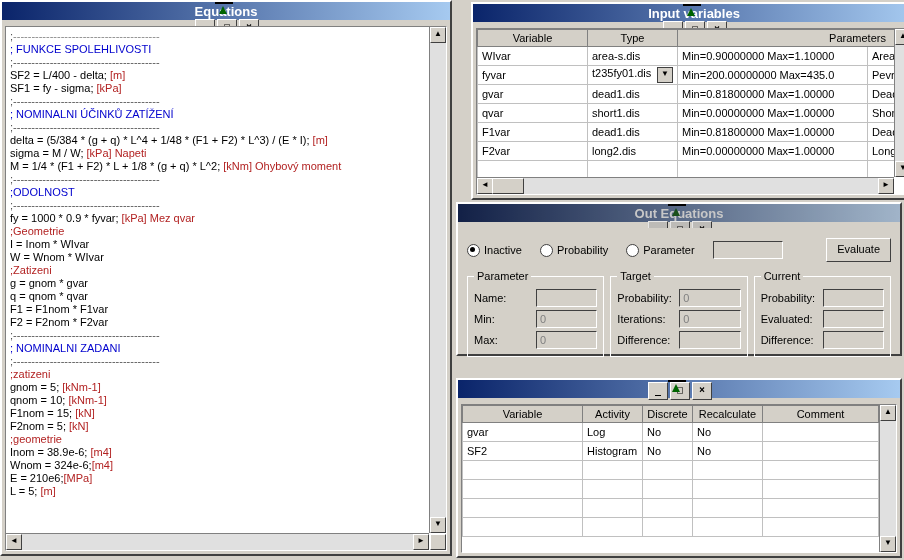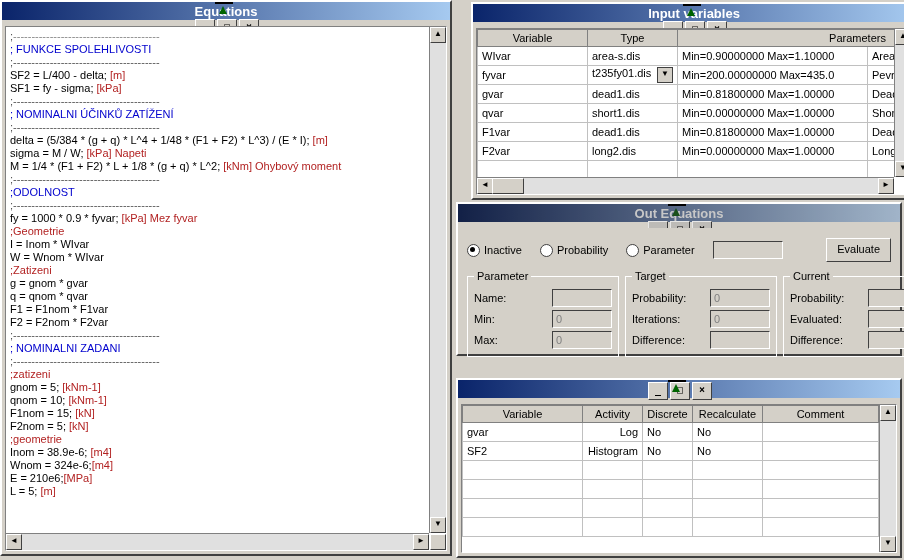--- a/index.html
+++ b/index.html
@@ -122,21 +122,21 @@
     font-weight: normal;
     padding: 2px 4px;
     text-align:center;
   }
   table.grid td {
     border:1px solid #c0c0c0;
     padding: 1px 4px;
     height: 16px;
     background:#fff;
   }
-  td.greycell { background:#a0a0a0; text-align:right;}
+  td.greycell { background:#a0a0a0; text-align:left;}
 
   
   .out-body { position:absolute; top:24px;left:3px;right:3px;bottom:3px;
     background:#d4d0c8; padding:6px; box-sizing:border-box;}
   .row1 { display:flex; align-items:center; gap:8px; margin-bottom:8px; margin-top:4px;}
   .radio { display:inline-flex; align-items:center; gap:4px; margin-right:10px;}
   .radio-dot { width:11px;height:11px;border:1px solid #404040;border-radius:50%;
     background:#fff; position:relative;}
   .radio-dot.on::after{content:'';position:absolute;left:2px;top:2px;width:5px;height:5px;border-radius:50%;background:#000;}
   .textbox {
@@ -153,21 +153,21 @@
     height:22px;padding:0 10px;line-height:20px;
   }
   fieldset {
     border:1px solid #808080;border-top-color:#fff;border-left-color:#fff;
     border:1px groove #fff;
     padding:4px 6px; margin:0;
   }
   legend { font-size:11px; padding:0 3px;}
   .col3 { display:flex; gap:6px;}
   .col3 fieldset { flex:1; }
-  .formrow { display:flex; align-items:center; margin:3px 0;gap:16px;}
+  .formrow { display:flex; align-items:center; margin:3px 0;}
   .formrow label { width:62px; }
   .formrow .textbox { flex:1; width:60px;}
 </style>
 </head>
 <body>
 
 <div class="window" style="left:0;top:2;width:452px;height:556px;">
   <div class="titlebar">
     <div class="app-icon"></div>
     <span class="title">Equations</span>
@@ -185,21 +185,21 @@
 SF1 = fy - sigma; <span class="unit">[kPa]</span>
 <span class="grey">;----------------------------------------</span>
 <span class="hdr">; NOMINALNI ÚČINKŮ ZATÍŽENÍ</span>
 <span class="grey">;----------------------------------------</span>
 delta = (5/384 * (g + q) * L^4 + 1/48 * (F1 + F2) * L^3) / (E * I); <span class="unit">[m]</span>
 sigma = M / W; <span class="unit">[kPa] Napeti</span>
 M = 1/4 * (F1 + F2) * L + 1/8 * (g + q) * L^2; <span class="unit">[kNm] Ohybový moment</span>
 <span class="grey">;----------------------------------------</span>
 <span class="hdr">;ODOLNOST</span>
 <span class="grey">;----------------------------------------</span>
-fy = 1000 * 0.9 * fyvar; <span class="unit">[kPa] Mez fyvar</span>
+fy = 1000 * 0.9 * fyvar; <span class="unit">[kPa] Mez qvar</span>
 <span class="geom">;Geometrie</span>
 I = Inom * WIvar
 W = Wnom * WIvar
 <span class="geom">;Zatizeni</span>
 g = gnom * gvar
 q = qnom * qvar
 F1 = F1nom * F1var
 F2 = F2nom * F2var
 <span class="grey">;----------------------------------------</span>
 <span class="hdr">; NOMINALNI ZADANI</span>

